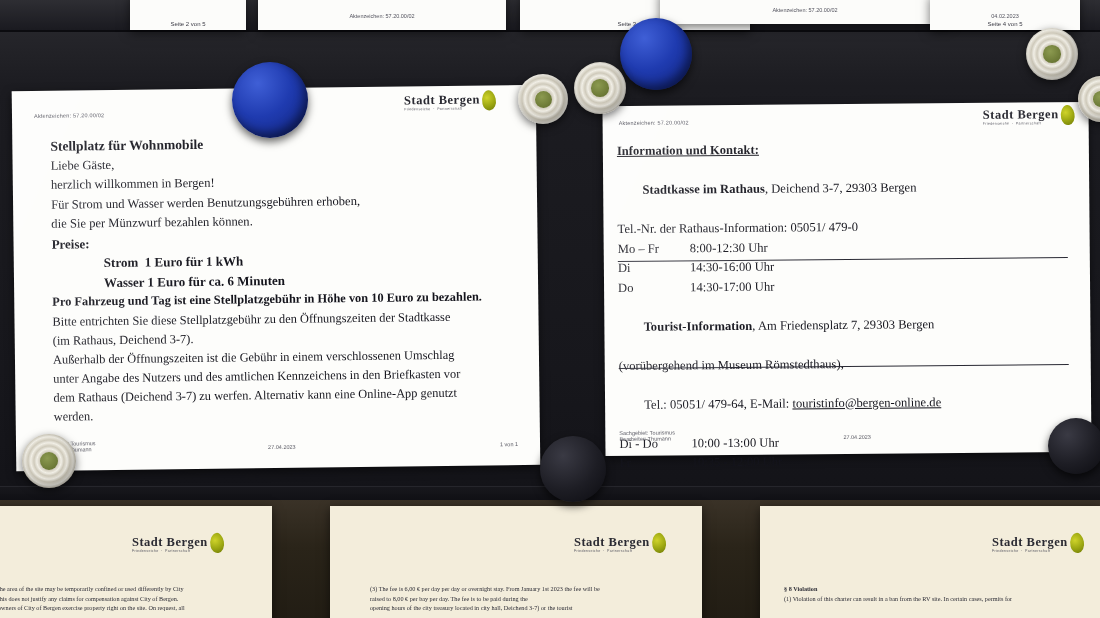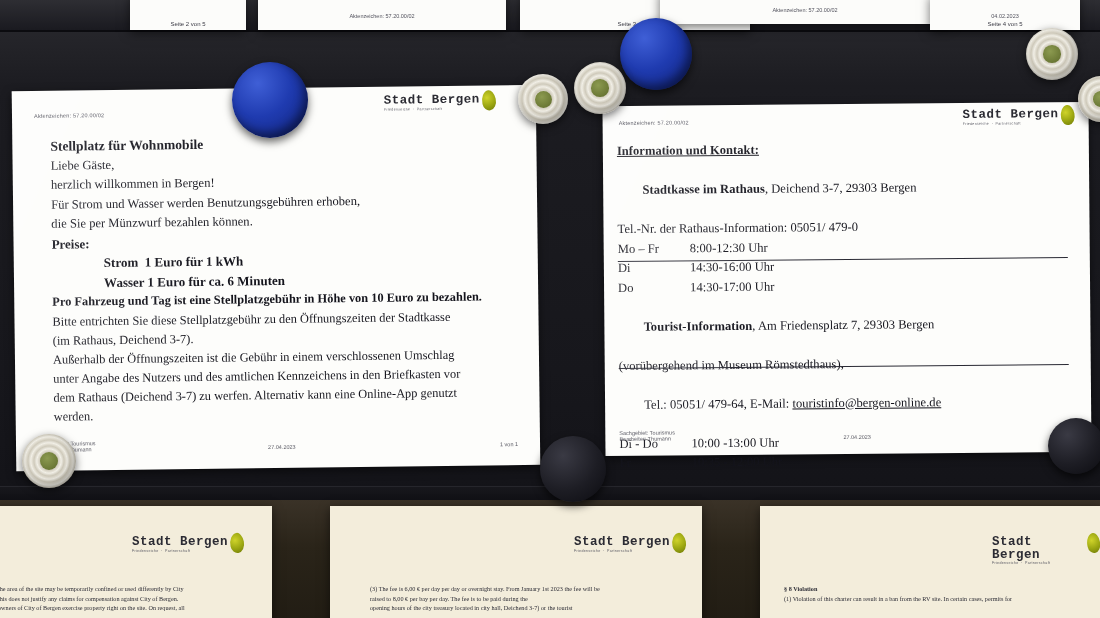--- a/index.html
+++ b/index.html
@@ -105,21 +105,21 @@
     display: flex;
     align-items: flex-start;
     gap: 2px;
   }
   .logo .logo-text {
     display: flex;
     flex-direction: column;
     line-height: 1;
   }
   .logo .logo-main {
-    font-family: Liberation Mono, monospace;
+    font-family: Liberation Serif, serif;
     font-size: 12.5px;
     letter-spacing: .5px;
     color: #2b2b33;
     font-weight: bold;
   }
   .logo .logo-sub {
     font-size: 3.6px;
     letter-spacing: .3px;
     color: #5a5a64;
     margin-top: 1px;

